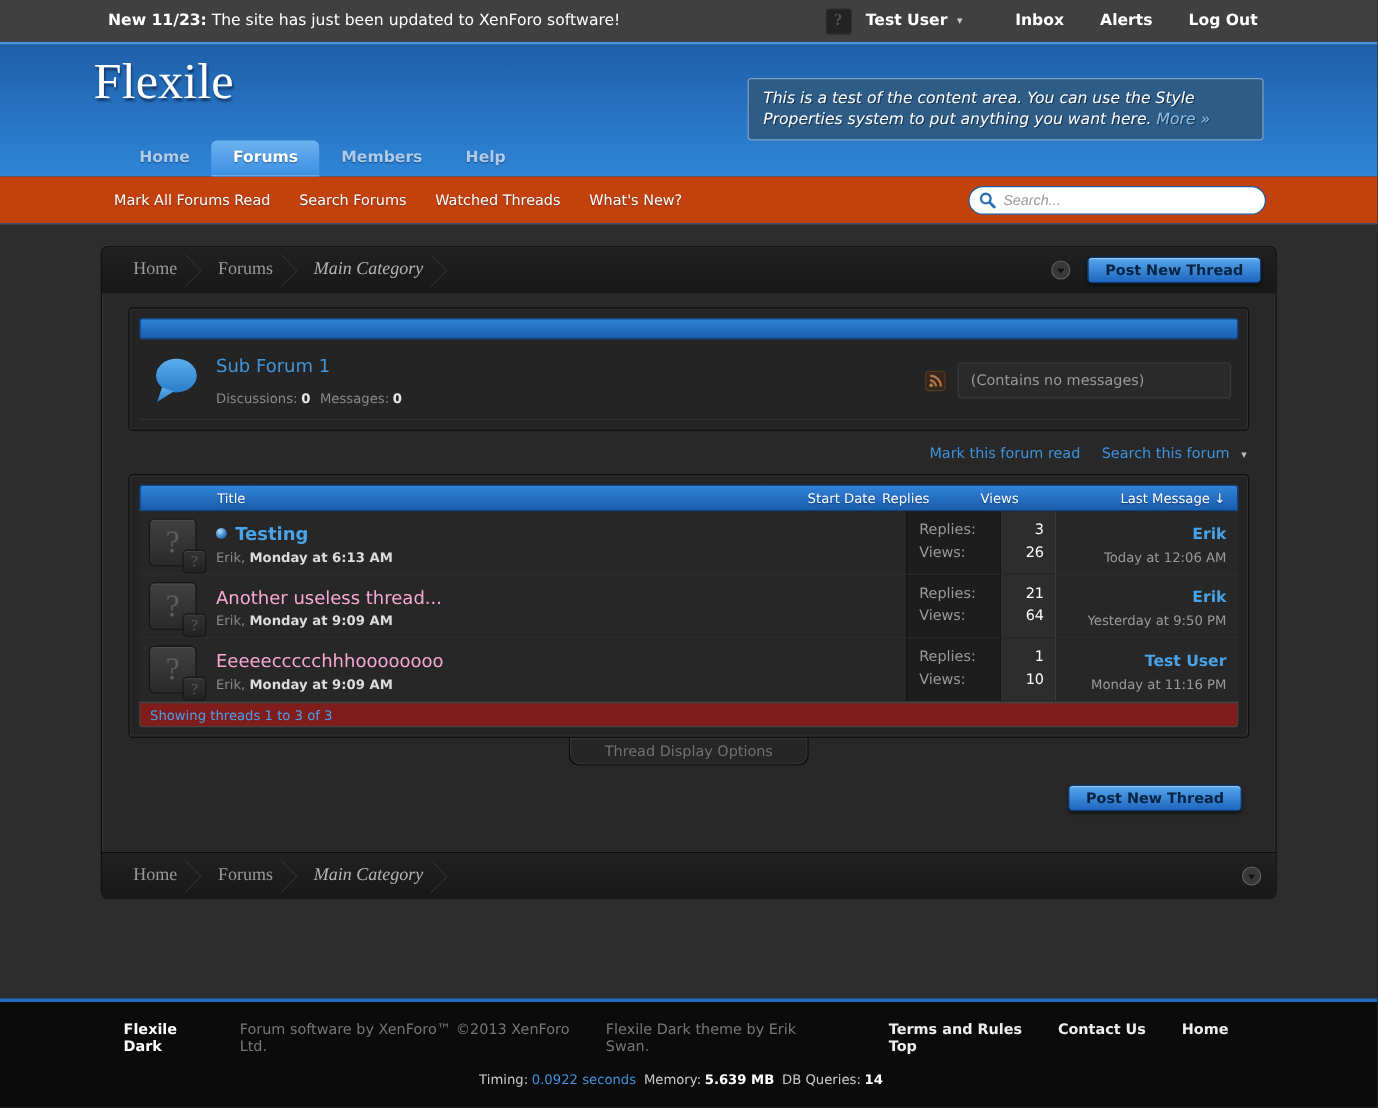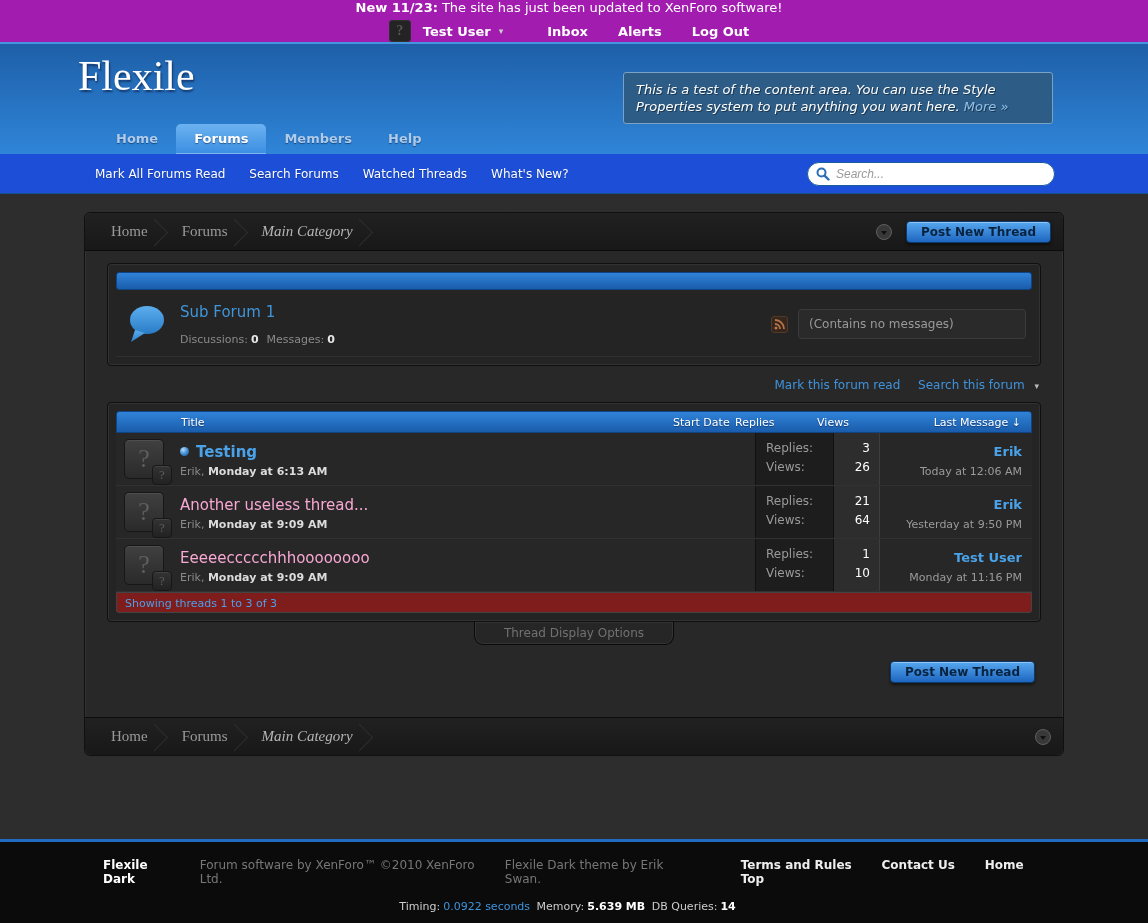--- a/index.html
+++ b/index.html
@@ -1,22 +1,22 @@
 <!DOCTYPE html>
 <html><head>
 <meta charset="utf-8">
 <style>
   * { margin:0; padding:0; box-sizing:border-box; }
   html,body { width:1148px; height:923px; overflow:hidden; background:#2d2d2d;
     font-family:"DejaVu Sans","Liberation Sans",sans-serif; }
   a { text-decoration:none; cursor:pointer; }
 
   
-  .topbar { height:42px; background:#a21caf; display:flex; align-items:center;
-    padding:0 100px 0 90px; color:#fff; font-size:13px;flex-direction:column; }
+  .topbar { height:35px; background:#404040; display:flex; align-items:center;
+    padding:0 100px 0 90px; color:#fff; font-size:13px; }
   .topbar-notice { flex:1; }
   .topbar-notice b { font-weight:bold; margin-right:4px; }
   .topbar-right { display:flex; align-items:center; gap:8px; }
   .mini-avatar { width:22px; height:22px; background:#232323; border:1px solid #303030;
     border-radius:3px; color:#555; font:bold 14px "Liberation Serif",serif;
     display:flex; align-items:center; justify-content:center; }
   .topbar-user { color:#fff; font-weight:bold; margin-left:4px; }
   .caret { color:#ccc; font-size:9px; margin-right:14px; }
   .topbar-link { color:#fff; font-weight:bold; margin-left:22px; }
 
@@ -31,21 +31,21 @@
     padding:8px 12px; color:#fff; font-size:13px; font-style:italic;
     line-height:17px; text-shadow:1px 1px 0 rgba(0,0,0,.4); }
   .header-notice a { color:#8fc0ea; font-style:italic; }
   .tabs { position:absolute; left:98px; bottom:0; display:flex; }
   .tab { height:30px; line-height:30px; padding:0 18px; font-size:13px; font-weight:bold;
     color:#aecbe9; text-shadow:0 1px 1px rgba(0,20,60,.5); border-radius:5px 5px 0 0; cursor:pointer; }
   .tab.active { color:#fff; background:linear-gradient(#6cb2f0,#3a8ee2);
     box-shadow:0 -1px 0 rgba(255,255,255,.35) inset; }
 
   
-  .subnav { height:40px; background:#1d4ed8; display:flex; align-items:center;
+  .subnav { height:40px; background:#c2410c; display:flex; align-items:center;
     padding:0 93px 0 95px; border-bottom:1px solid #17508e; }
   .subnav-link { color:#fff; font-size:12px; margin-right:24px;
     text-shadow:0 1px 1px rgba(0,20,60,.4); }
   .search-wrap { margin-left:auto; position:relative; width:248px; }
   .search-wrap svg { position:absolute; left:9px; top:5px; }
   .search-input { width:248px; height:24px; border:1px solid #1a5ba0; border-radius:13px;
     padding:0 10px 0 28px; font-size:12px; font-style:italic; color:#666;
     background:#fff; outline:none; }
   .search-input::placeholder { color:#999; font-style:italic; }
 
@@ -394,21 +394,21 @@
         <div class="circle-btn"></div>
       </div>
     </div>
 
   </div>
 </div>
 
 <div class="footer">
   <div class="footer-row">
     <a class="footer-theme">Flexile Dark</a>
-    <span class="footer-credit">Forum software by XenForo™ ©2010 XenForo Ltd.</span>
+    <span class="footer-credit">Forum software by XenForo™ ©2013 XenForo Ltd.</span>
     <span class="footer-credit">Flexile Dark theme by Erik Swan.</span>
     <div class="footer-links">
       <a>Terms and Rules</a>
       <a>Contact Us</a>
       <a>Home</a>
       <a>Top</a>
     </div>
   </div>
   <div class="timing-line">
     <span>Timing:</span><a>0.0922 seconds</a>

